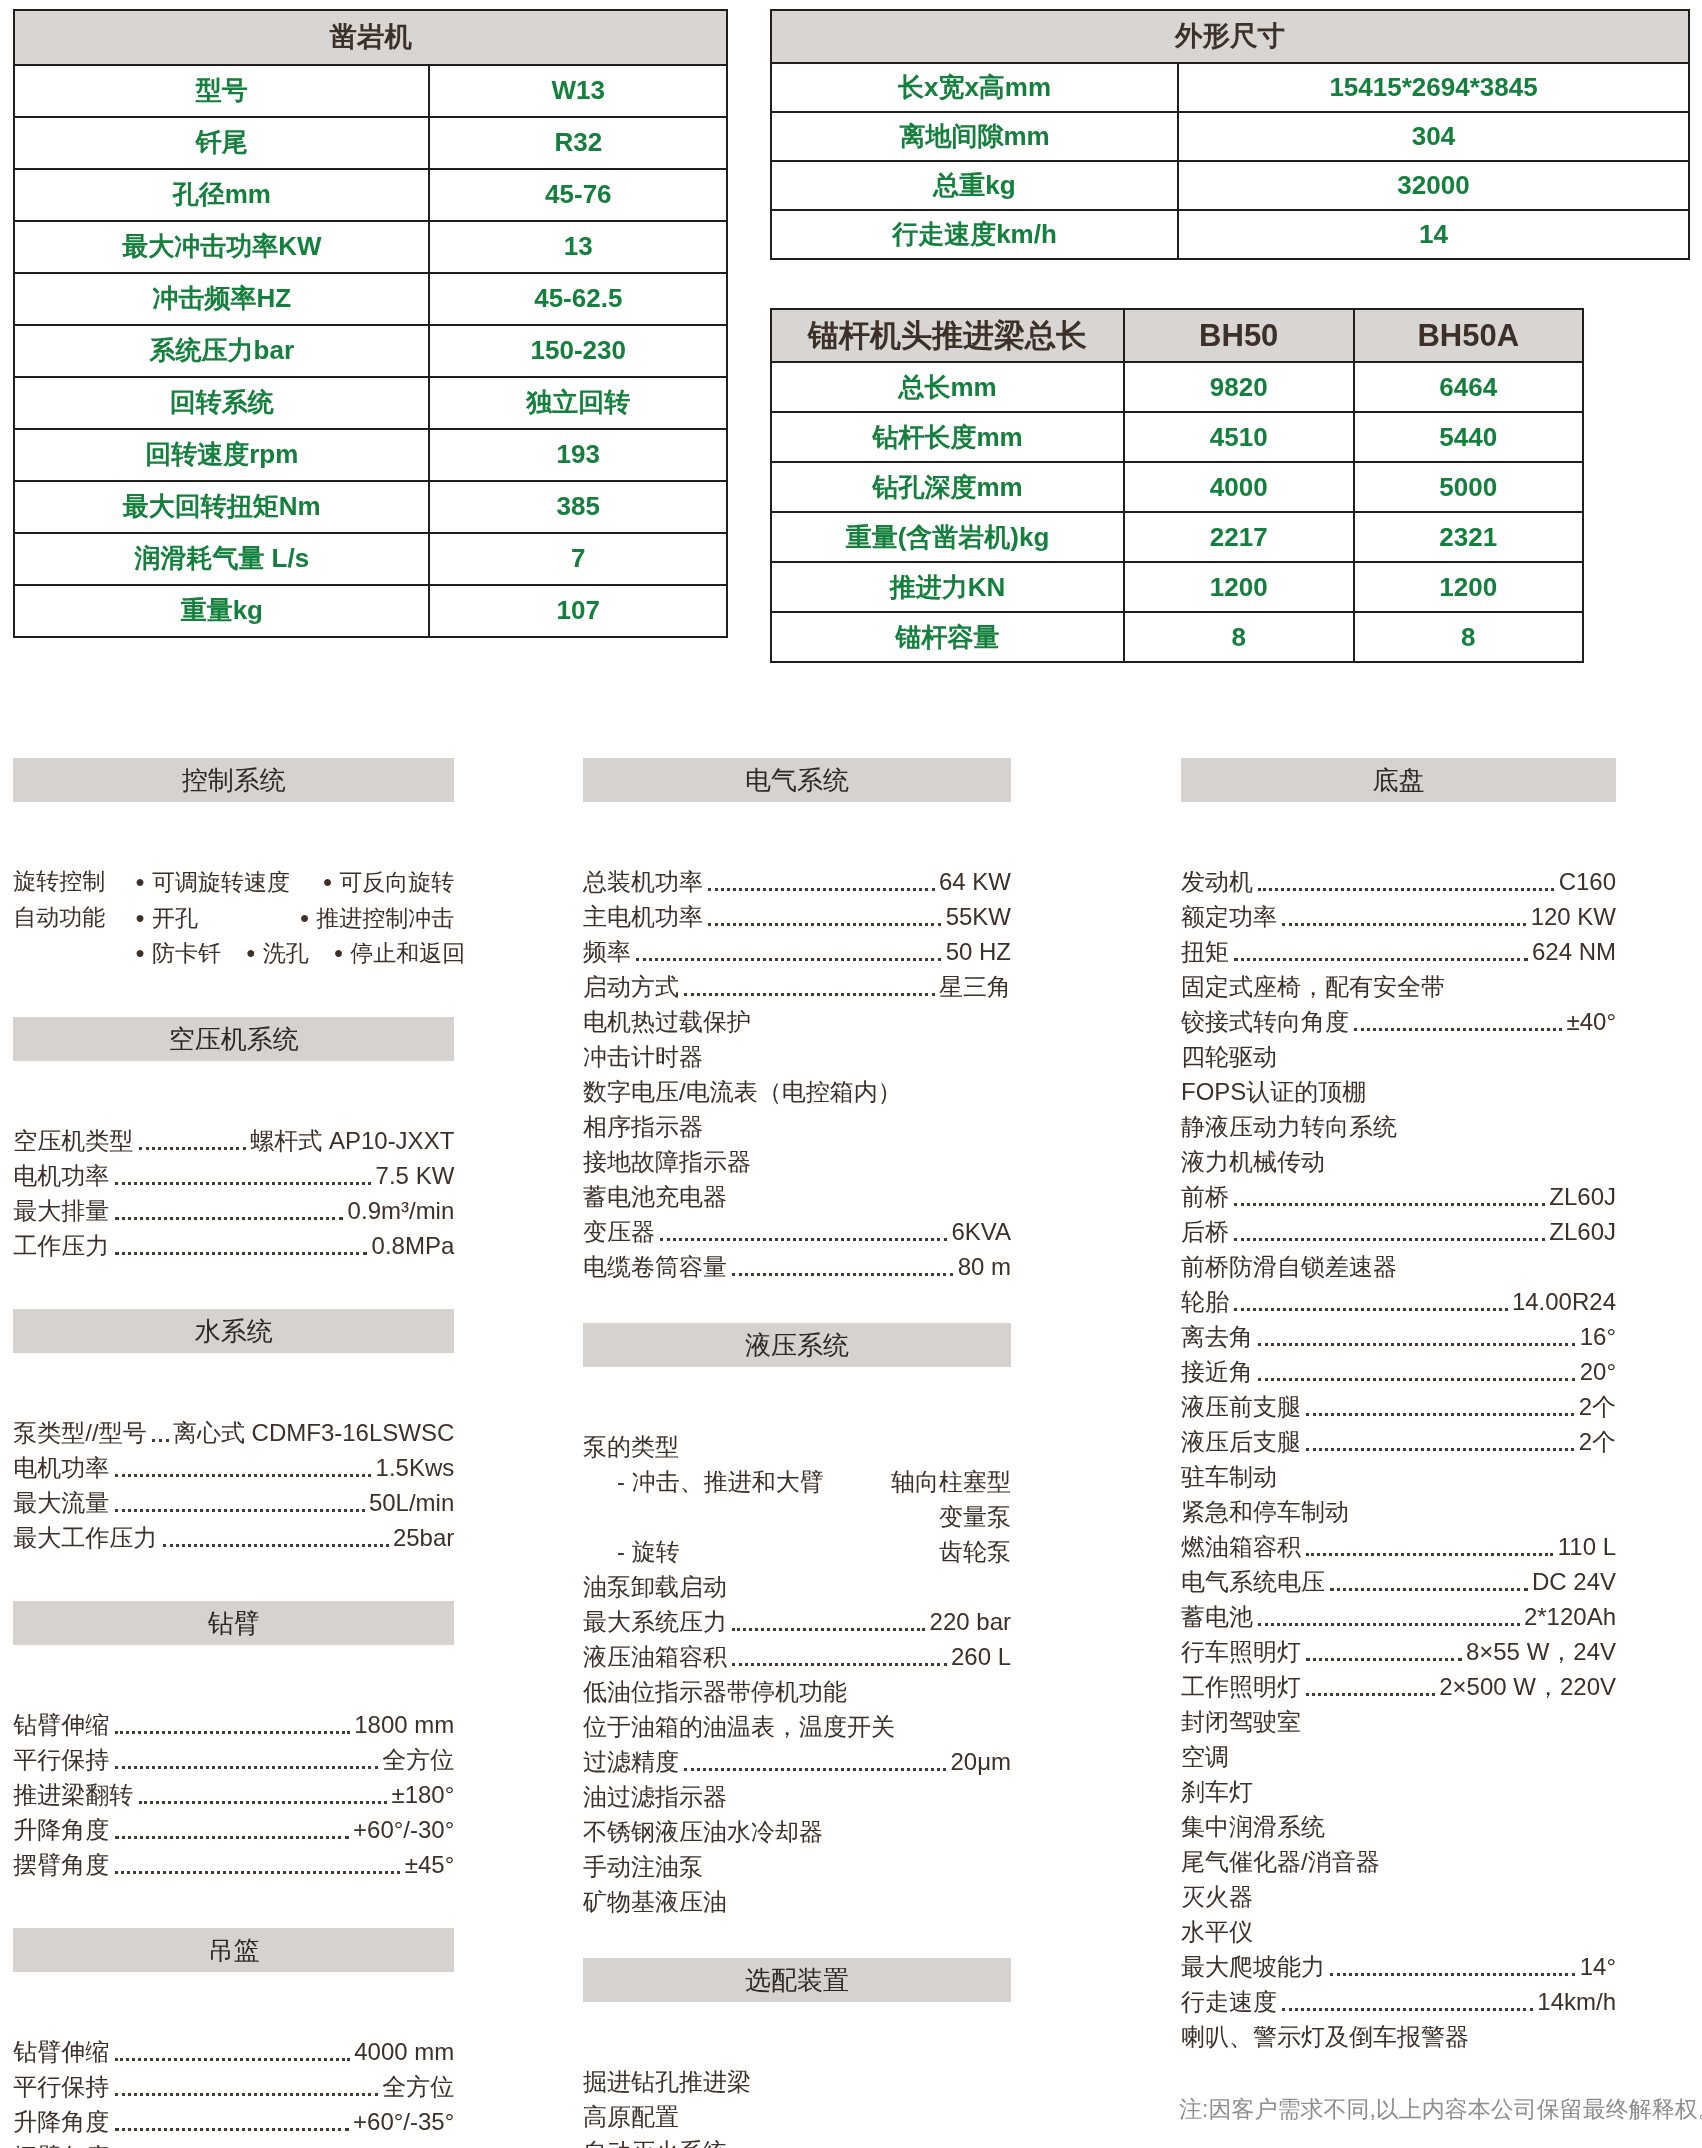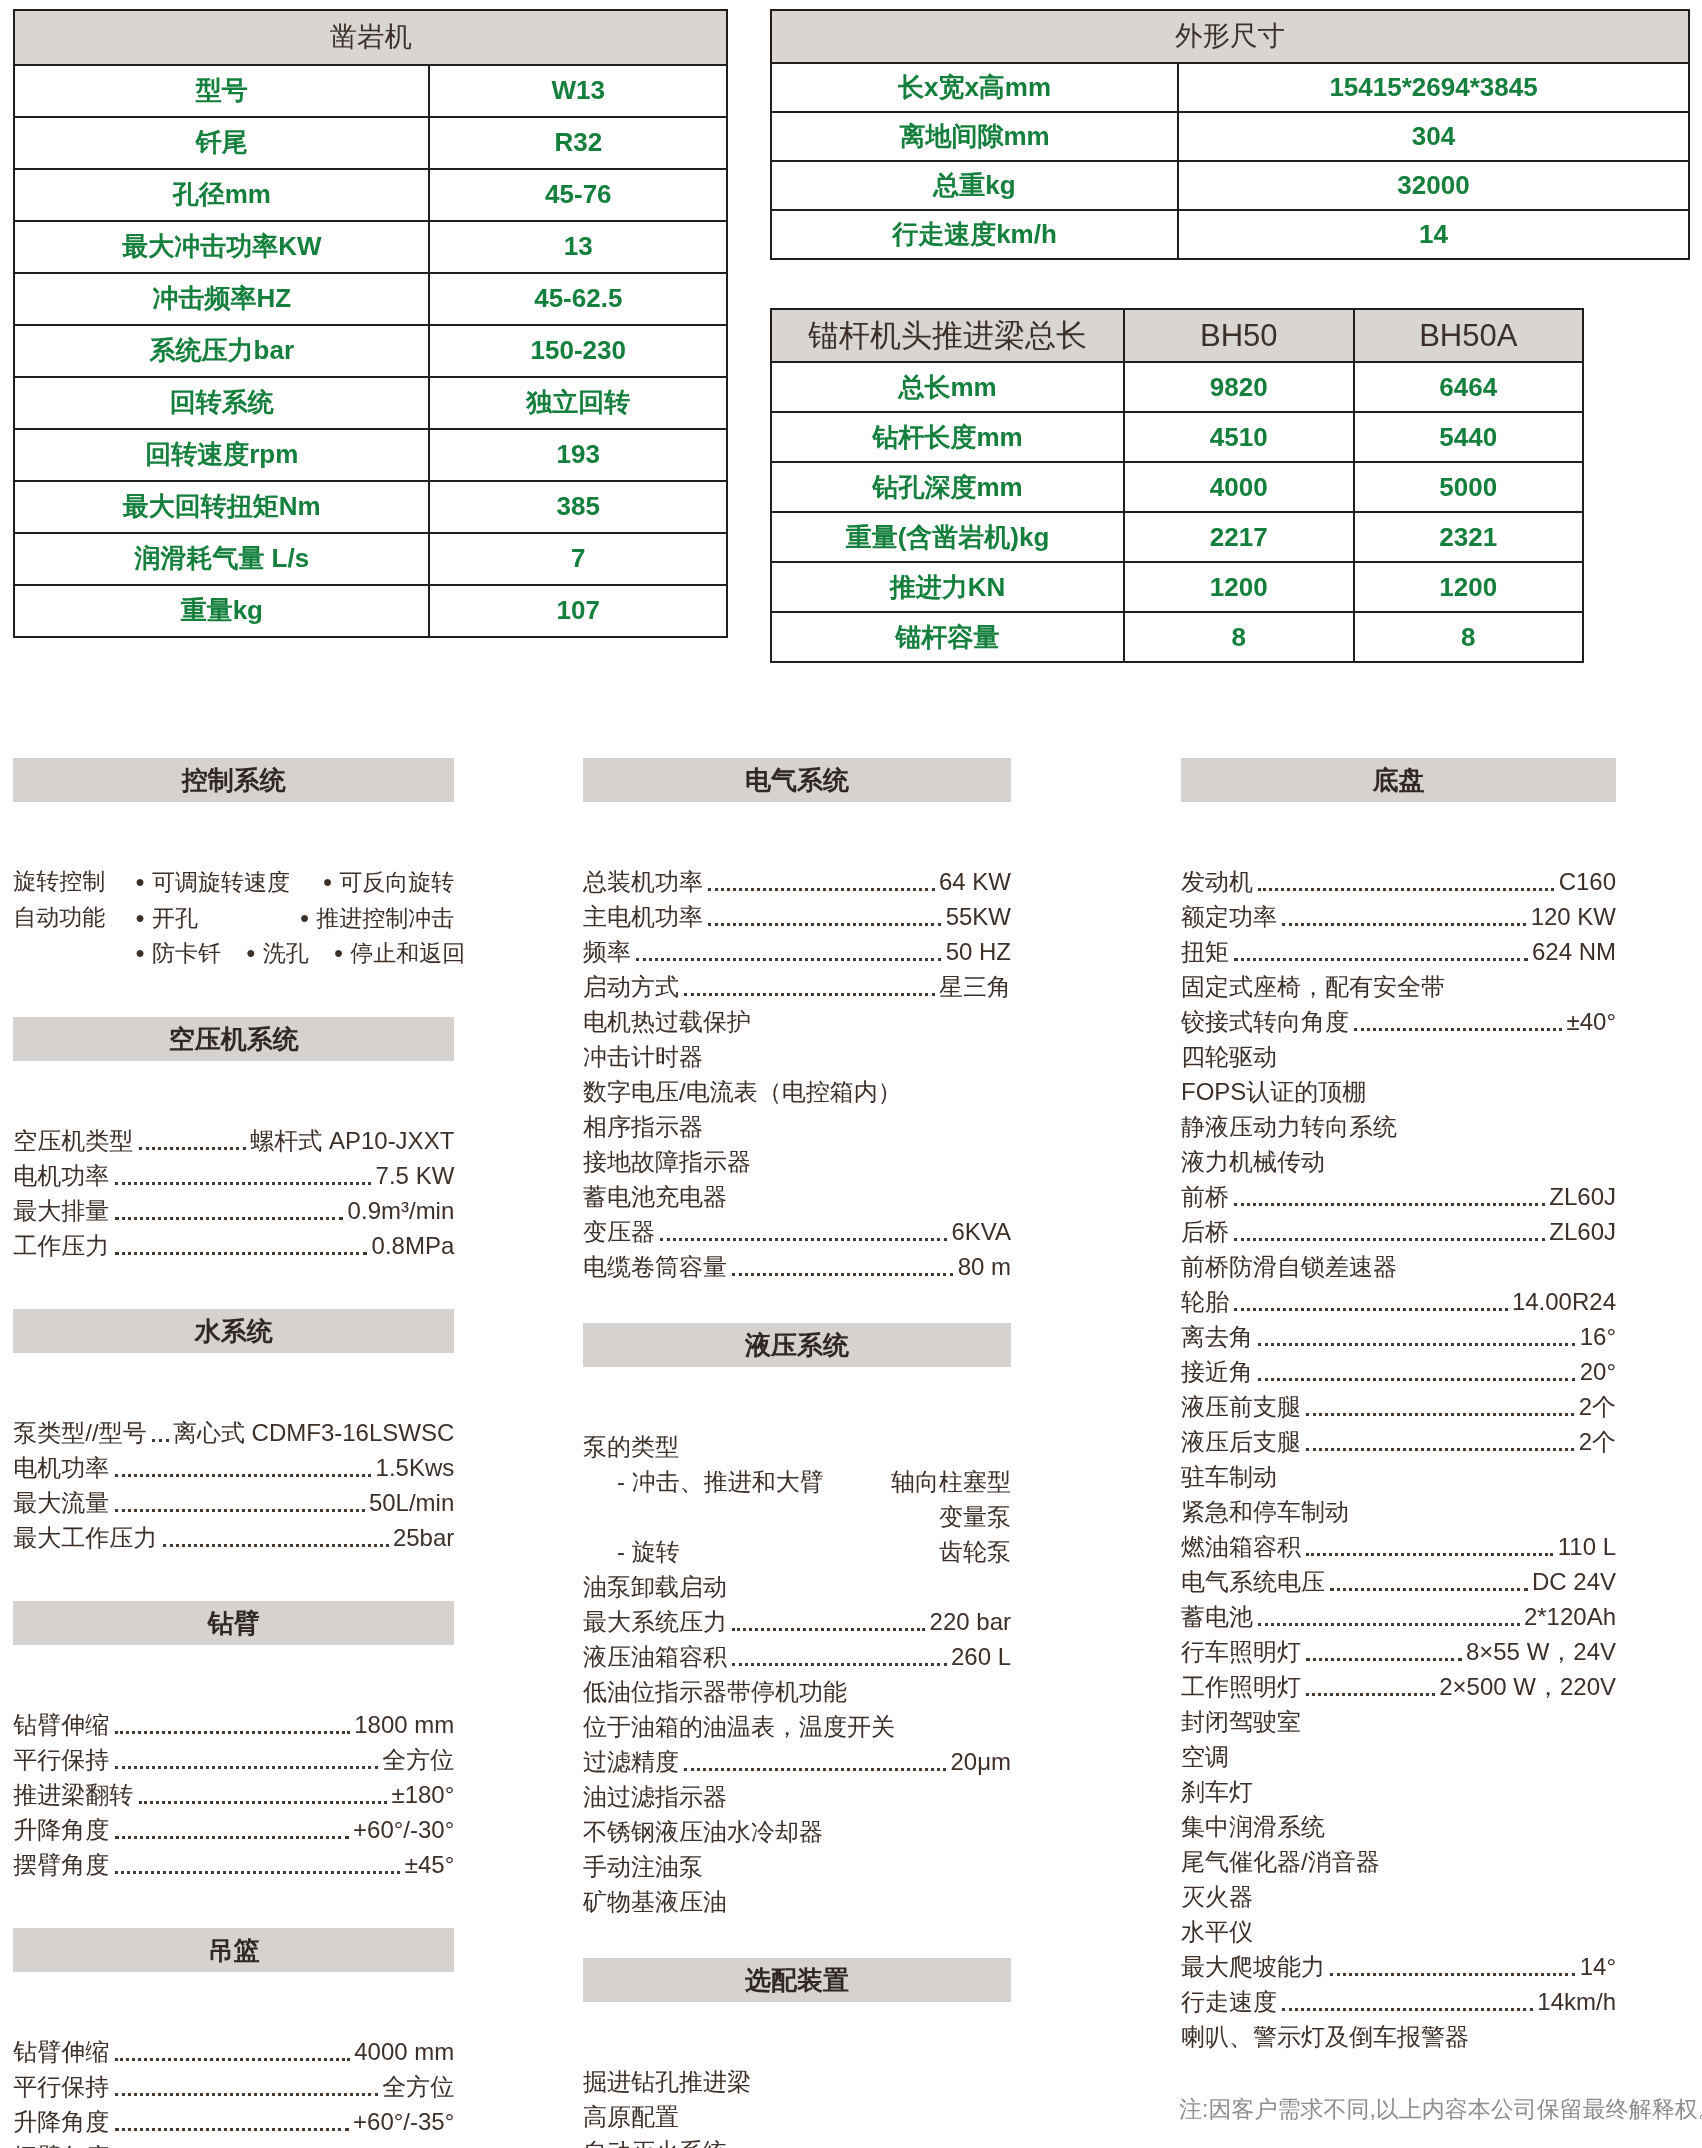--- a/index.html
+++ b/index.html
@@ -9,21 +9,21 @@
     font-family:"Liberation Sans","DejaVu Sans",sans-serif;
     color:#3c3029; overflow:hidden;
   }
   
   table { border-collapse:collapse; table-layout:fixed; }
   .spec-table { position:absolute; }
   .spec-table th, .spec-table td {
     border:2.7px solid #221e1b; text-align:center; vertical-align:middle;
     font-weight:600; overflow:hidden;
   }
-  .spec-table thead th { background:#d8d5d2; font-weight:400; font-size:27.5px; height:55px; }
+  .spec-table thead th { background:#d8d5d2; font-weight:700; font-size:27.5px; height:55px; }
   .spec-table td { font-size:26px; color:#15803d; }
   .t-rock { left:13.3px; top:8.9px; width:715px; }
   .t-rock td { height:52px; }
   .t-rock col.c-label { width:415px; }
   .t-dim { left:770px; top:8.9px; width:920px; }
   .t-dim td { height:49px; }
   .t-dim col.c-label { width:407px; }
   .t-dim thead th { height:53px; }
   .t-anchor { left:770px; top:308px; width:814px; }
   .t-anchor td { height:50px; }
@@ -31,21 +31,21 @@
   .t-anchor thead th { font-size:31px; height:53px; }
   
   .col { position:absolute; }
   .col1 { left:13.3px;  top:758px; width:441px; }
   .col2 { left:583px; top:758px; width:428px; }
   .col3 { left:1181px;top:758px; width:435px; }
   .col > .sec + .sec { margin-top:46px; }
   .col2 > .sec + .sec { margin-top:39px; }
   .sec-bar {
     height:44px; background:#d5d2cf; display:flex; align-items:center; justify-content:center;
-    font-size:26px; font-weight:700; color:#2f2823;
+    font-size:26px; font-weight:400; color:#2f2823;
   }
   .items { padding-top:14px; font-size:24px; font-weight:500;margin-top:48px; }
   .row { display:flex; align-items:flex-end; line-height:35px; }
   .col2 .row { line-height:35px; }
   .row .lbl { white-space:nowrap; }
   .row .dots { flex:1 1 auto; border-bottom:3.5px dotted #473b31; margin:0 4.4px 8px 5.3px; min-width:8.9px; }
   .row .val { white-space:nowrap; }
   .row.no-dots .dots { border-bottom:none; }
   .row.indent .lbl { padding-left:34px; }
   

